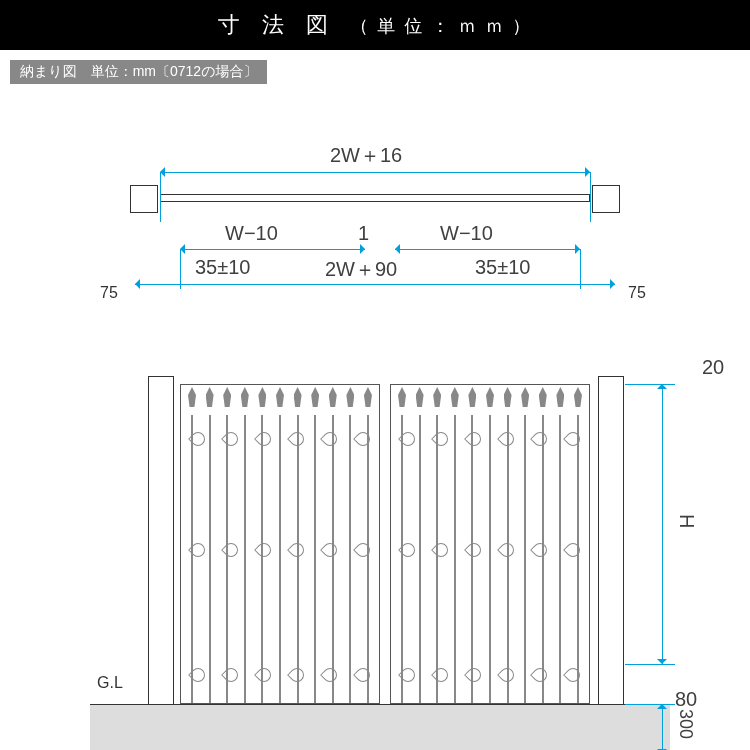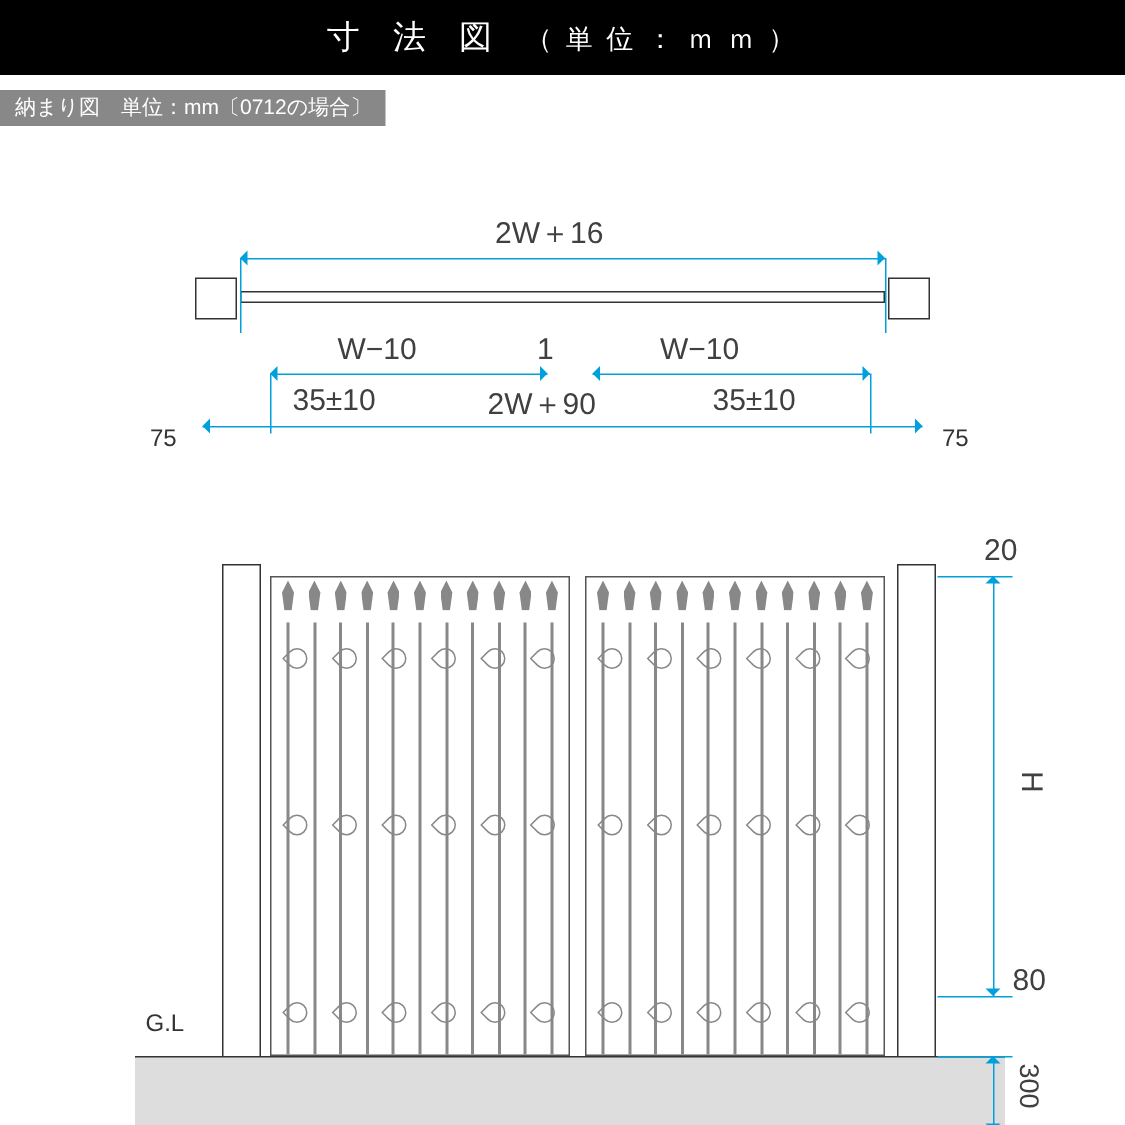--- a/index.html
+++ b/index.html
@@ -1,19 +1,19 @@
 <!DOCTYPE html>
 <html><head>
 <meta charset="utf-8">
 <style>
 *{margin:0;padding:0;box-sizing:border-box}
 body{font-family:sans-serif;background:#fff;width:750px;height:750px;position:relative}
 .header{background:#000;color:#fff;text-align:center;padding:10px 0;font-size:22px;letter-spacing:8px}
 .header .unit{font-size:18px;letter-spacing:2px}
-.subtitle{display:inline-block;background:#888;color:#fff;padding:3px 10px;font-size:14px;margin:10px 0 0 0}
+.subtitle{display:inline-block;background:#888;color:#fff;padding:3px 10px;font-size:14px;margin:10px 0 0 10px}
 .diagram{position:relative;width:750px;height:670px}
 .dim{position:absolute;color:#404040;font-size:20px;white-space:nowrap}
 .dim-line{position:absolute;background:#00a0dd}
 .dim-line.h{height:1px}
 .dim-line.v{width:1px}
 .arrow-l:before,.arrow-r:after,.arrow-u:before,.arrow-d:after{content:"";position:absolute;border:5px solid transparent}
 .arrow-l:before{left:-5px;top:-5px;border-right-color:#00a0dd}
 .arrow-r:after{right:-5px;top:-5px;border-left-color:#00a0dd}
 .arrow-u:before{top:-5px;left:-5px;border-bottom-color:#00a0dd}
 .arrow-d:after{bottom:-5px;left:-5px;border-top-color:#00a0dd}
@@ -200,24 +200,24 @@
           <div class="orn"></div>
           <div class="orn"></div>
           <div class="orn"></div>
         </div>
     </div>
   </div>
 
   <div class="ground"></div>
   <div class="blk" style="top:590px;left:97px">G.L</div>
 
-  <div class="dim" style="top:272px;left:656px">20</div>
+  <div class="dim" style="top:272px;left:702px">20</div>
   <div class="dim-line v arrow-u arrow-d" style="top:300px;left:662px;height:280px"></div>
   <div class="dim vert-text" style="top:430px;left:675px">H</div>
-  <div class="dim" style="top:559px;left:675px">80</div>
+  <div class="dim" style="top:604px;left:675px">80</div>
   <div class="dim-line v arrow-u arrow-d" style="top:620px;left:662px;height:50px"></div>
   <div class="dim vert-text" style="top:625px;left:675px;font-size:18px">300</div>
   <div class="dim-line h" style="top:300px;left:625px;width:50px"></div>
   <div class="dim-line h" style="top:580px;left:625px;width:50px"></div>
   <div class="dim-line h" style="top:620px;left:625px;width:50px"></div>
 
 </div>
 
 
 

